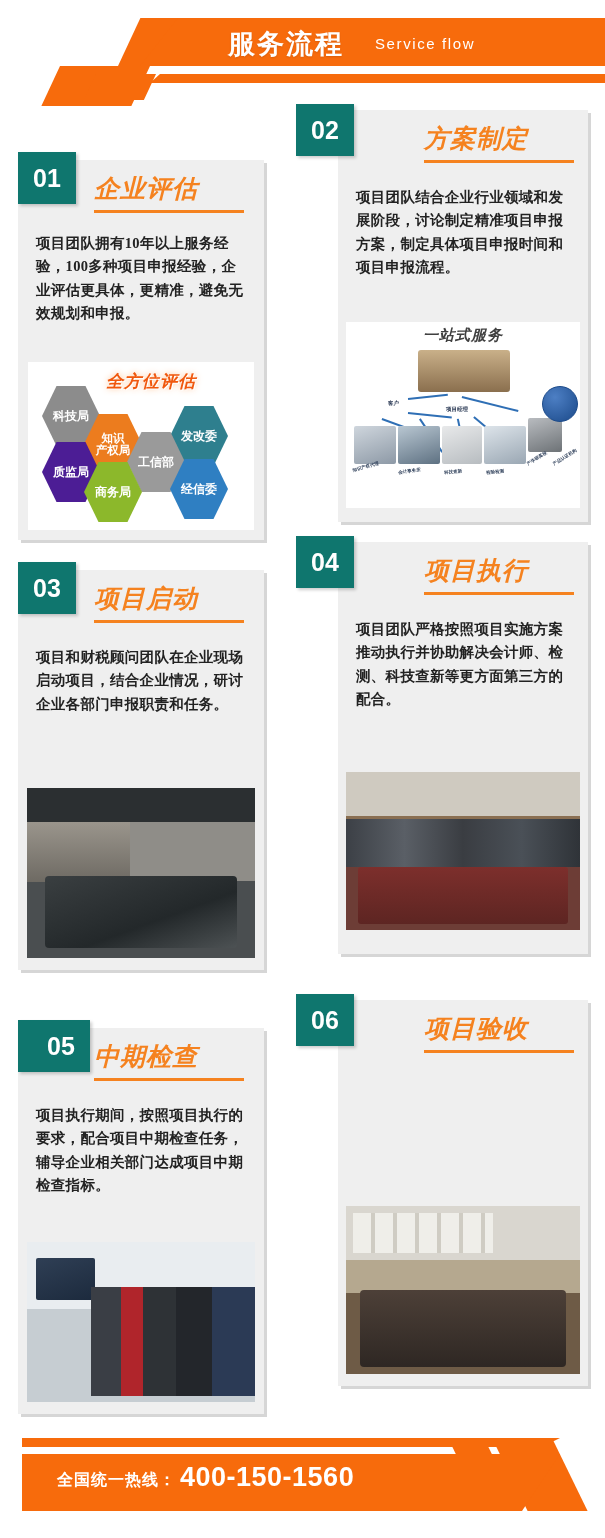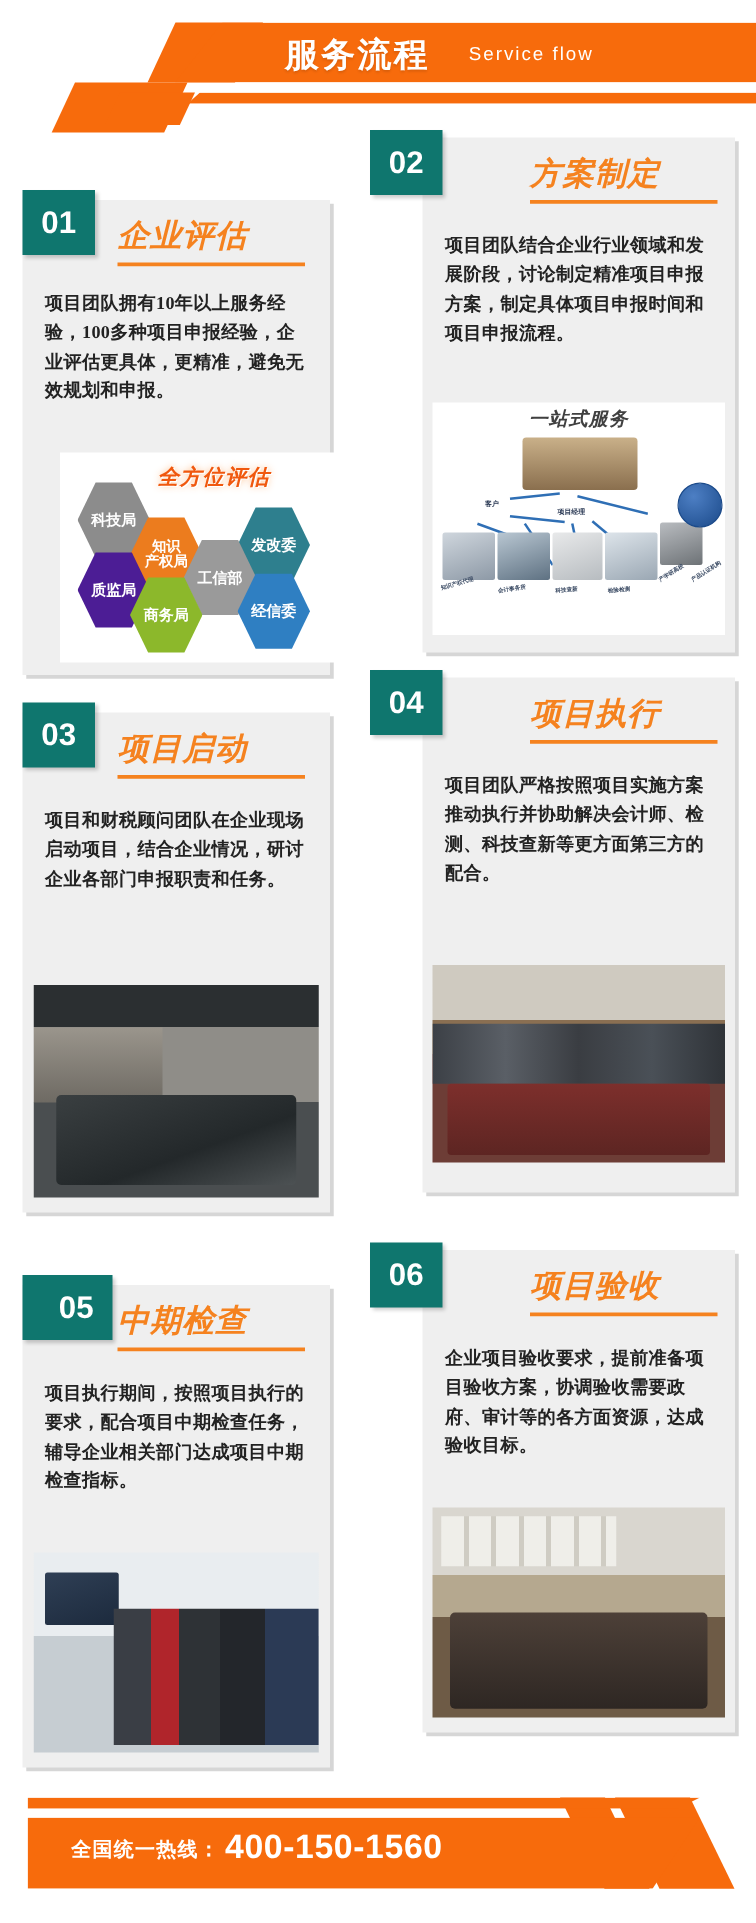--- a/index.html
+++ b/index.html
@@ -124,21 +124,21 @@
   <div class="hdr-thin"></div>
   <div class="hdr-title">服务流程</div>
   <div class="hdr-sub">Service flow</div>
 </div>
 
 <div class="card" style="left:18px;top:160px;width:246px;height:380px;">
   <div class="ctitle" style="left:76px;top:12px;">企业评估</div>
   <div class="cline" style="left:76px;top:50px;width:150px;"></div>
   <div class="cbody" style="left:18px;top:72px;width:212px;font-family:Liberation Serif, serif;">项目团队拥有10年以上服务经验，100多种项目申报经验，企业评估更具体，更精准，避免无效规划和申报。</div>
 
-  <div class="hexwrap" style="left:10px;top:202px;width:226px;height:168px;margin-left:20px;">
+  <div class="hexwrap" style="left:10px;top:202px;width:226px;height:168px;">
     <div class="hexlabel" style="left:78px;top:8px;">全方位评估</div>
     <div class="hex" style="left:14px;top:22px;width:58px;height:64px;background:#8c8c8c;font-size:12px;">科技局</div>
     <div class="hex" style="left:56px;top:50px;width:58px;height:64px;background:#EC7C1E;font-size:11.5px;white-space:pre-line;">知识
 产权局</div>
     <div class="hex" style="left:142px;top:42px;width:58px;height:64px;background:#2E7F8E;font-size:12px;">发改委</div>
     <div class="hex" style="left:14px;top:78px;width:58px;height:64px;background:#4c1d95;font-size:12px;">质监局</div>
     <div class="hex" style="left:99px;top:68px;width:58px;height:64px;background:#9a9a9a;font-size:12px;">工信部</div>
     <div class="hex" style="left:56px;top:98px;width:58px;height:64px;background:#8CB82B;font-size:12px;">商务局</div>
     <div class="hex" style="left:142px;top:95px;width:58px;height:64px;background:#2F7FC2;font-size:12px;">经信委</div>
   </div>
@@ -201,21 +201,20 @@
   <div class="ctitle" style="left:76px;top:12px;">中期检查</div>
   <div class="cline" style="left:76px;top:50px;width:150px;"></div>
   <div class="cbody" style="left:18px;top:76px;width:212px;">项目执行期间，按照项目执行的要求，配合项目中期检查任务，辅导企业相关部门达成项目中期检查指标。</div>
   <div class="photo ph05" style="left:9px;top:214px;width:228px;height:160px;"></div>
 </div>
 <div class="badge" style="left:18px;top:1020px;padding-left:14px;">05</div>
 
 <div class="card" style="left:338px;top:1000px;width:250px;height:386px;">
   <div class="ctitle" style="left:86px;top:12px;">项目验收</div>
   <div class="cline" style="left:86px;top:50px;width:150px;"></div>
-  <div class="cbody" style="left:18px;top:76px;width:216px;">企业项目验收要求，提前准备项目验收方案，协调验收需要政府、审计等的各方面资源，达成验收目标。</div>
   <div class="photo ph06" style="left:8px;top:206px;width:234px;height:168px;"></div>
 </div>
 <div class="badge" style="left:296px;top:994px;">06</div>
 
 <div class="footer">
   <div class="ft-slash1"></div>
   <div class="ft-slash2"></div>
   <div class="ft-thin"></div>
   <div class="ft-bar"></div>
   <div class="ft-label">全国统一热线：</div>

